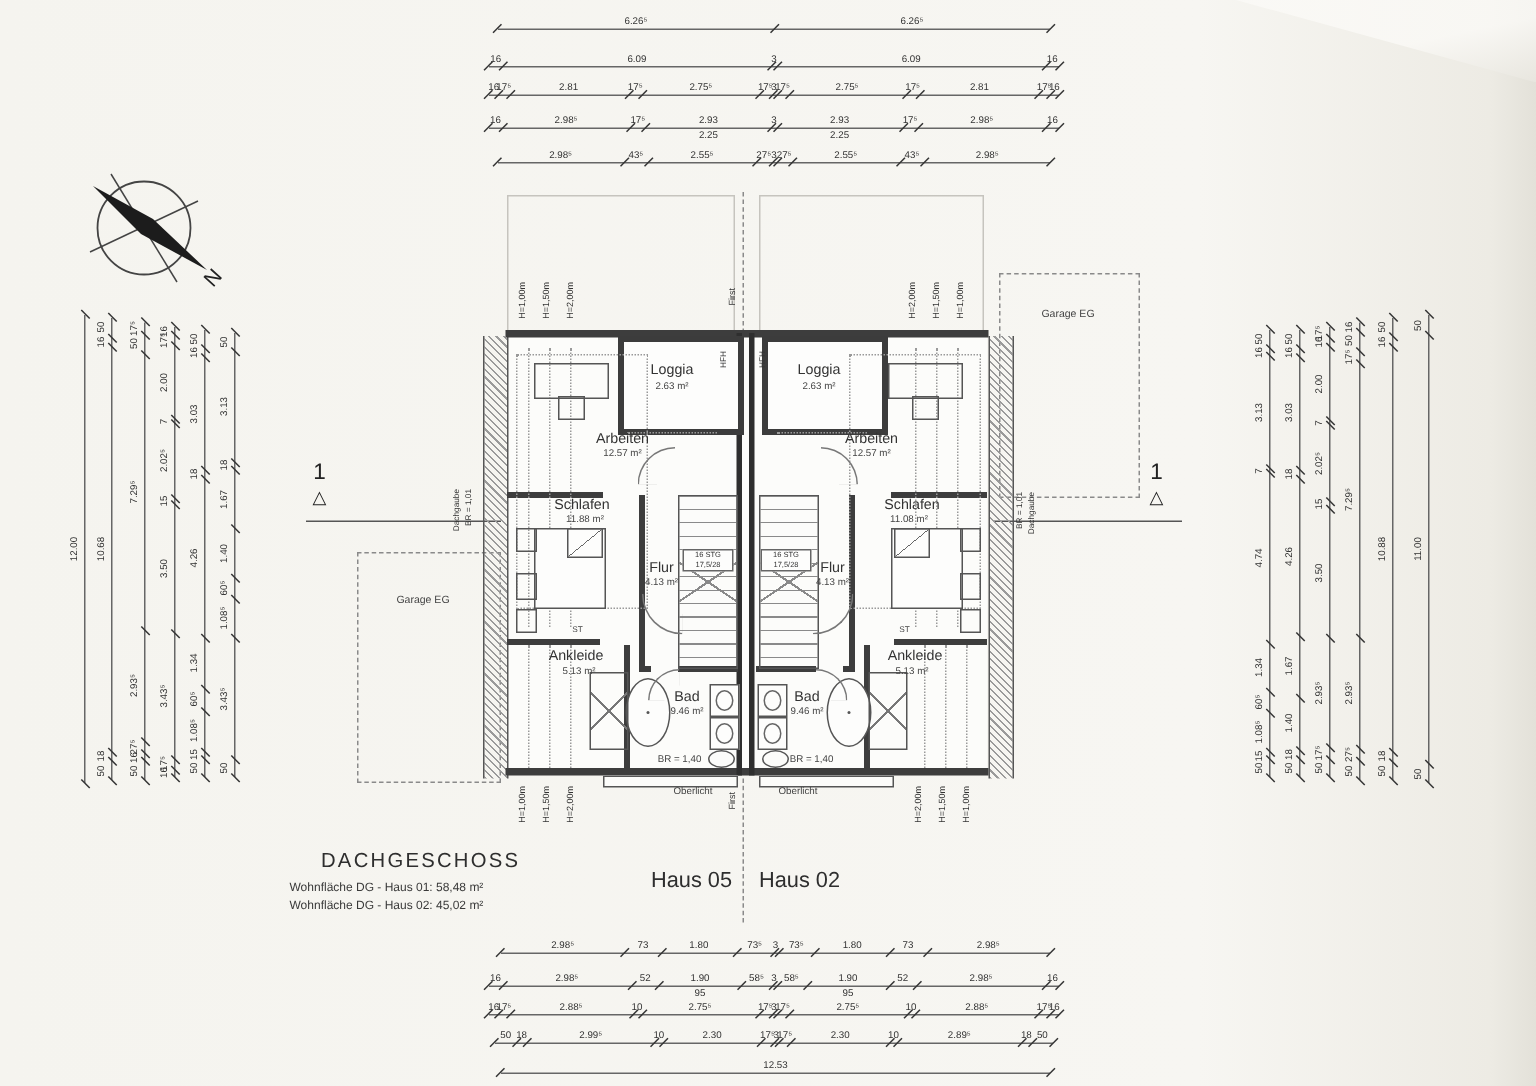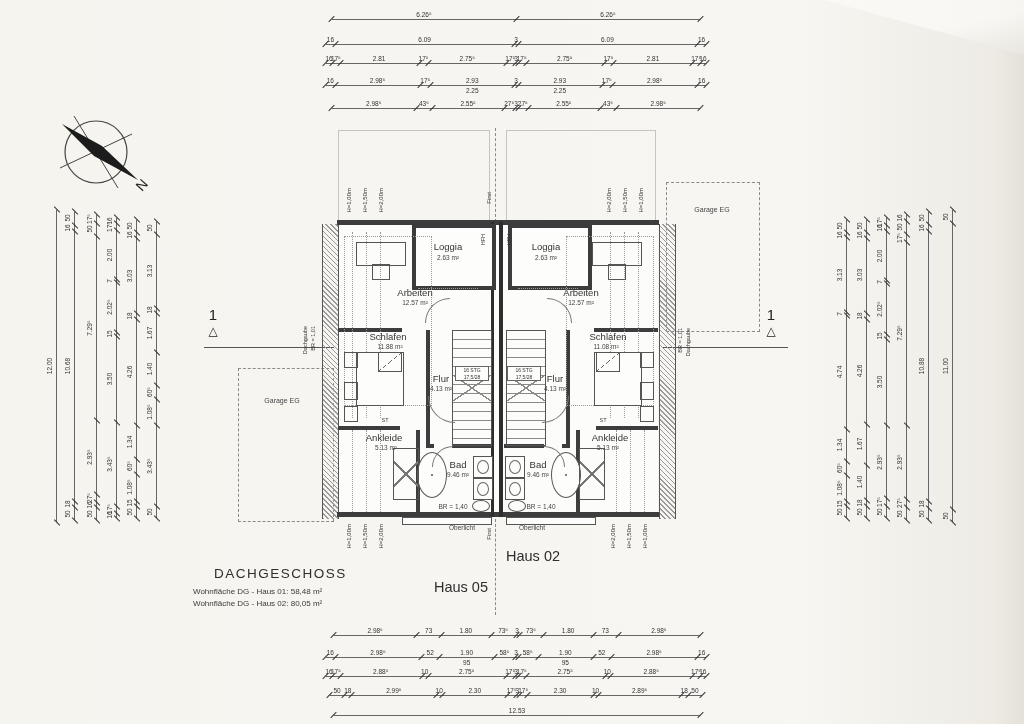--- a/index.html
+++ b/index.html
@@ -236,23 +236,23 @@
   <div class="rarea" style="left:538px;top:471px">9.46 m²</div>
   <div class="rarea" style="left:453px;top:503px">BR = 1,40</div>
   <div class="rarea" style="left:541px;top:503px">BR = 1,40</div>
   <div class="rarea" style="left:462px;top:524px">Oberlicht</div>
   <div class="rarea" style="left:532px;top:524px">Oberlicht</div>
   <div class="tiny" style="left:385px;top:417px">ST</div>
   <div class="tiny" style="left:603px;top:417px">ST</div>
 
   <div class="footer-title" style="left:214px;top:566px">DACHGESCHOSS</div>
   <div class="footer-line" style="left:193px;top:587px">Wohnfläche DG - Haus 01: 58,48 m²</div>
-  <div class="footer-line" style="left:193px;top:599px">Wohnfläche DG - Haus 02: 80,05 m²</div>
+  <div class="footer-line" style="left:193px;top:599px">Wohnfläche DG - Haus 02: 45,02 m²</div>
   <div class="haus" style="left:420px;top:579px;width:68px;text-align:right">Haus 05</div>
-  <div class="haus" style="left:506px;top:548px">Haus 02</div>
+  <div class="haus" style="left:506px;top:579px">Haus 02</div>
 
   <div id="chains">
       <div class="chain ch" style="left: 332px; top: 8px; width: 368px;">
         <div class="seg" style="flex-grow: 6265;">
           <span class="dlab">6.26⁵</span>
         </div>
         <div class="seg" style="flex-grow: 6265;">
           <span class="dlab">6.26⁵</span>
         </div>
       </div>

